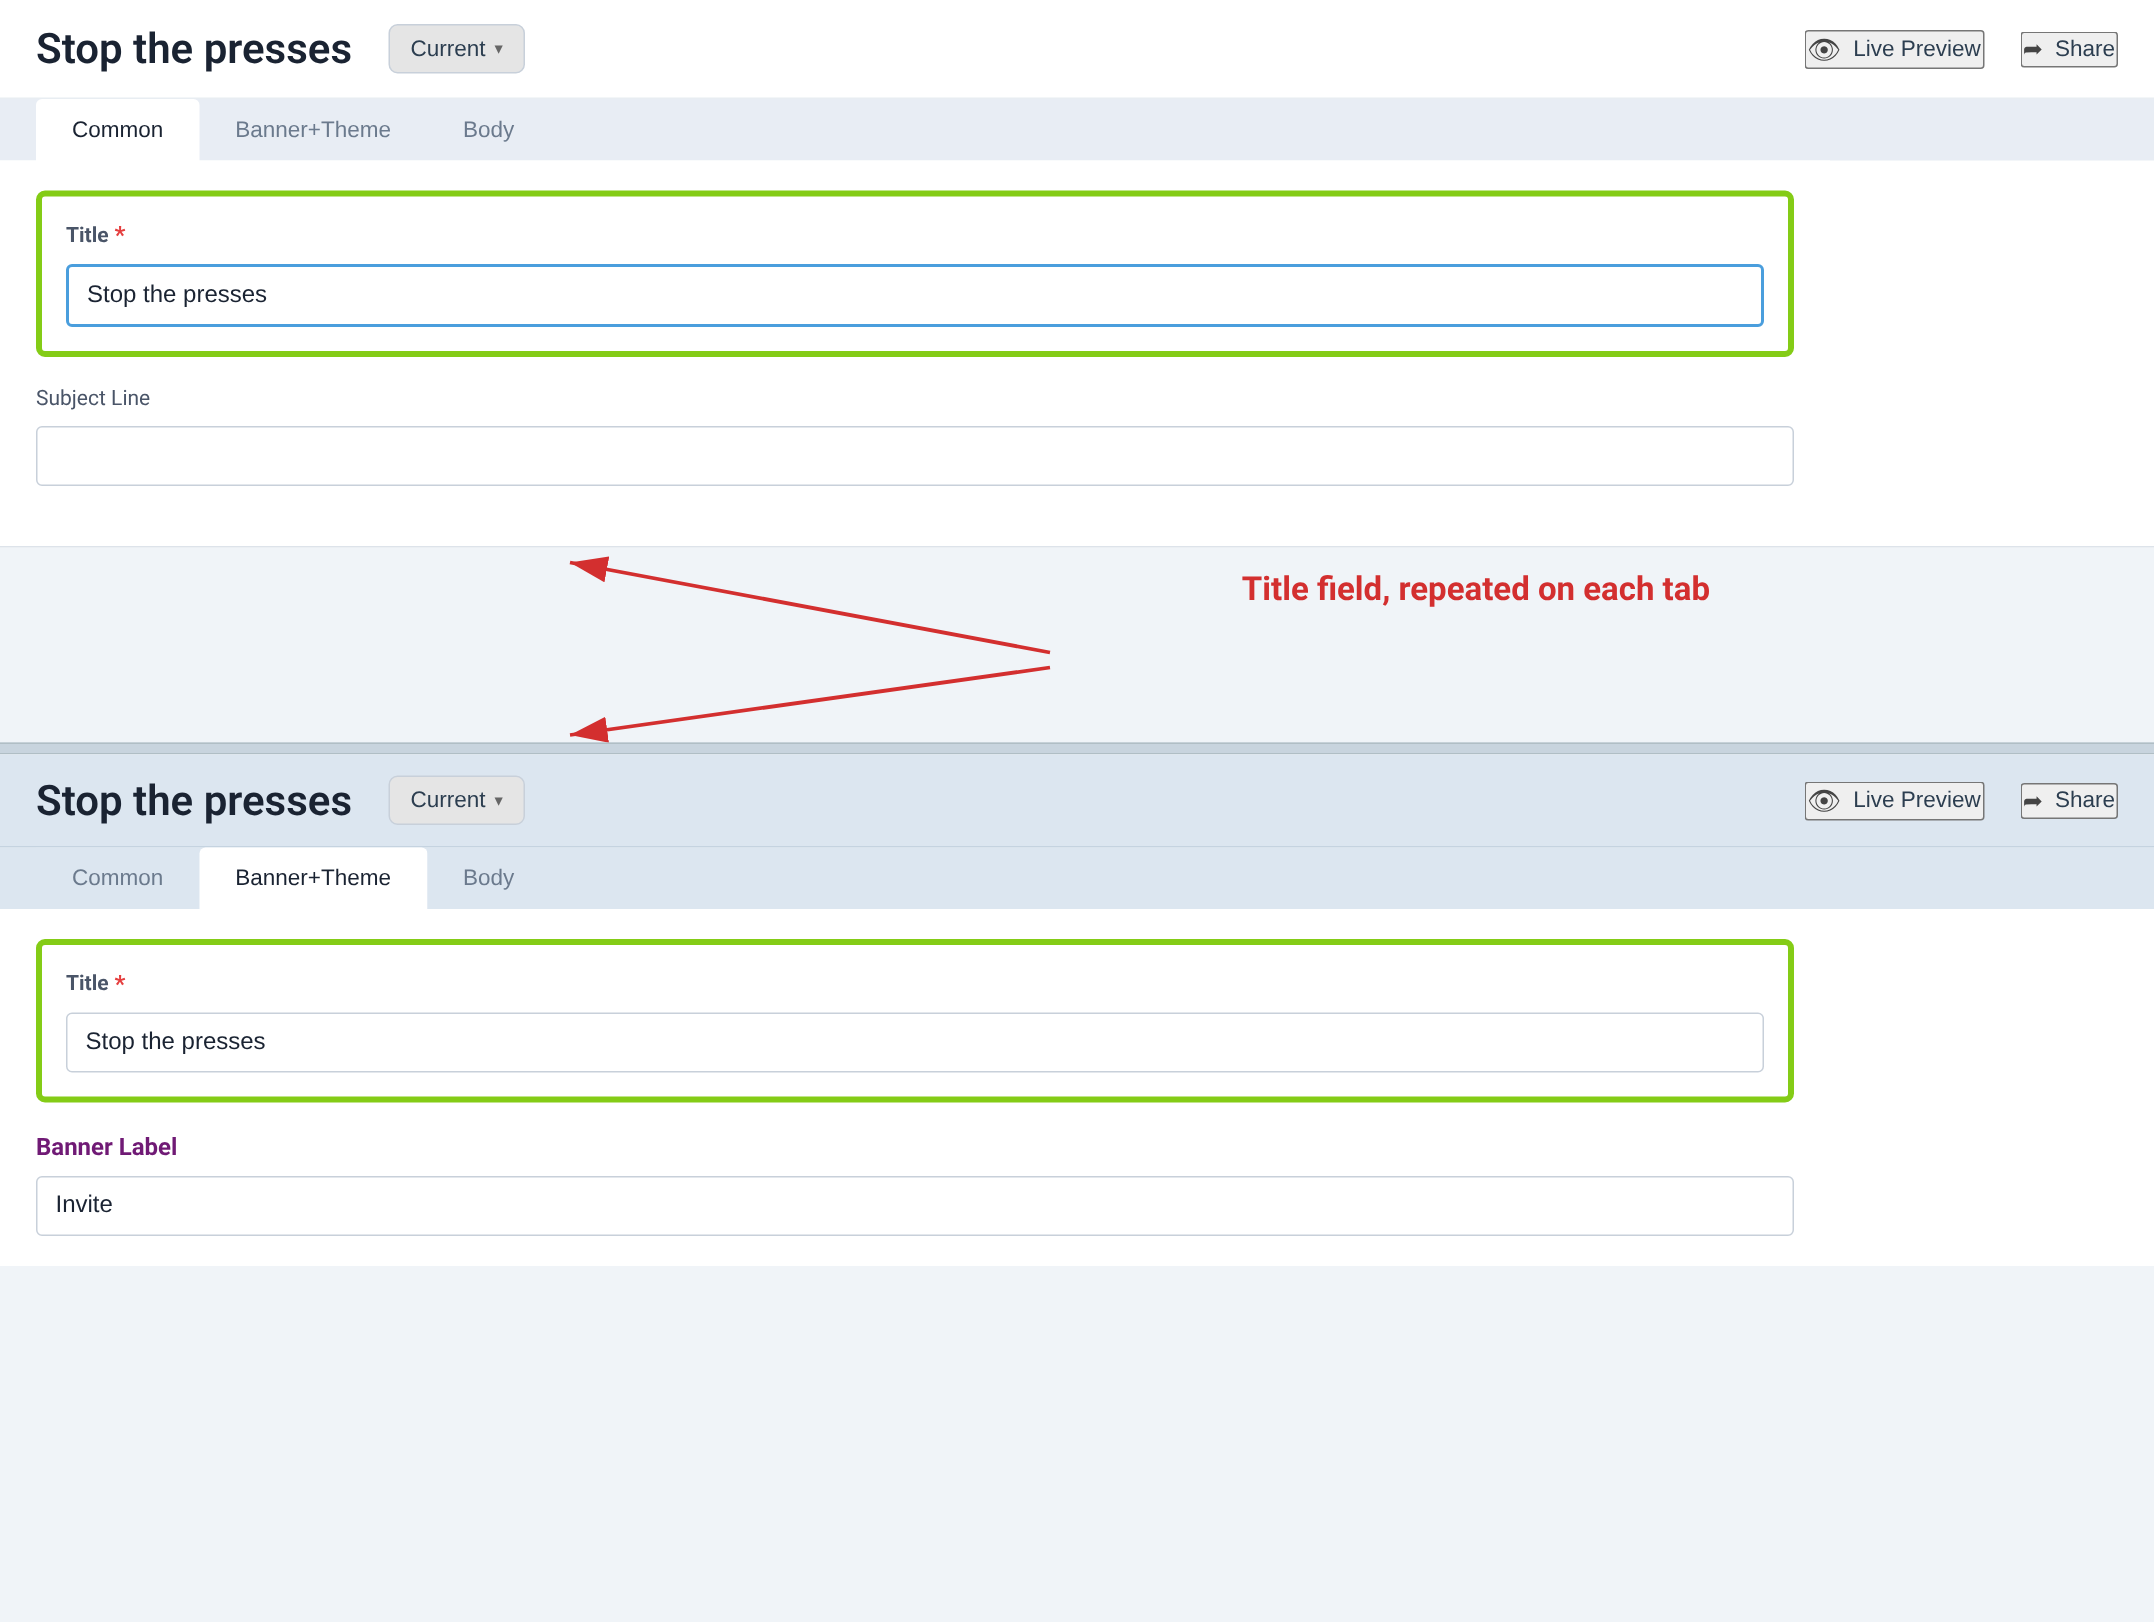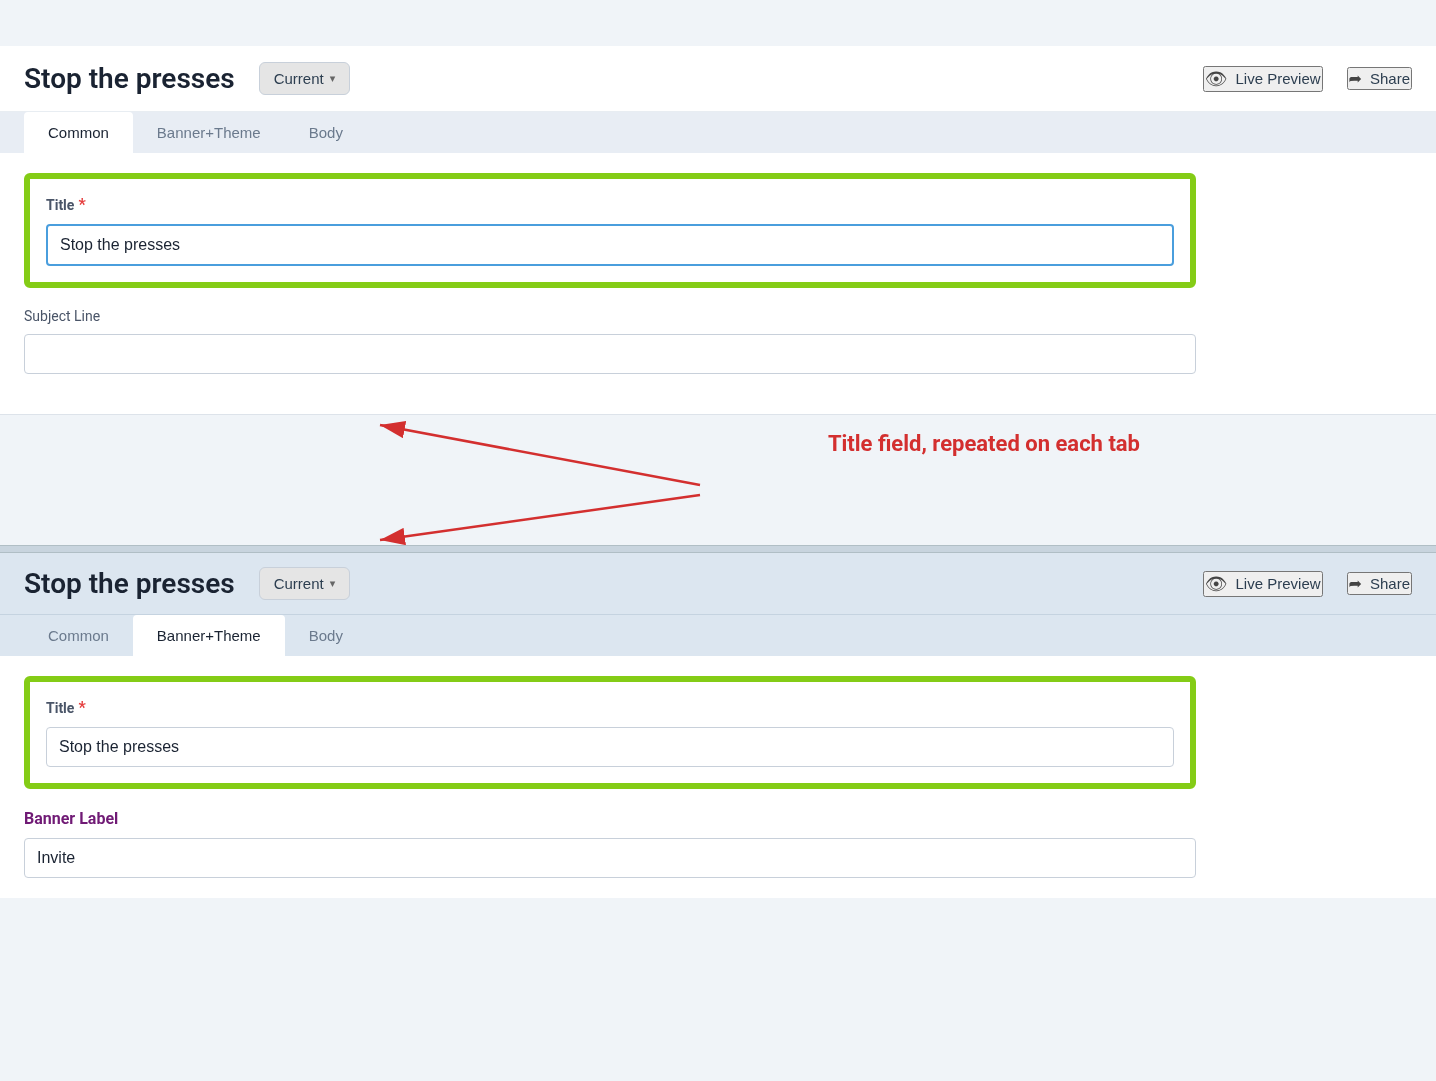--- a/index.html
+++ b/index.html
@@ -115,21 +115,21 @@
     }
 
     
     .panel-content {
       padding: 20px 24px;
       background: #ffffff;
     }
 
     
     .field-section {
-      border: 6px solid #84cc16;
+      border: 4px solid #84cc16;
       border-radius: 6px;
       padding: 16px;
       margin-bottom: 20px;
     }
 
     .field-label {
       font-size: 14px;
       font-weight: 700;
       color: #4a5568;
       margin-bottom: 10px;
@@ -230,21 +230,20 @@
     .banner-field-label {
       font-size: 16px;
       font-weight: 700;
       color: #701a75;
       margin-bottom: 10px;
     }
 
     .main-wrapper {
       position: relative;
       width: 1436px;
-      margin-top: 46px;
     }
   </style>
 </head>
 <body>
 
 <div class="main-wrapper">
 
   <div class="panel">
 
     <div class="panel-header">

